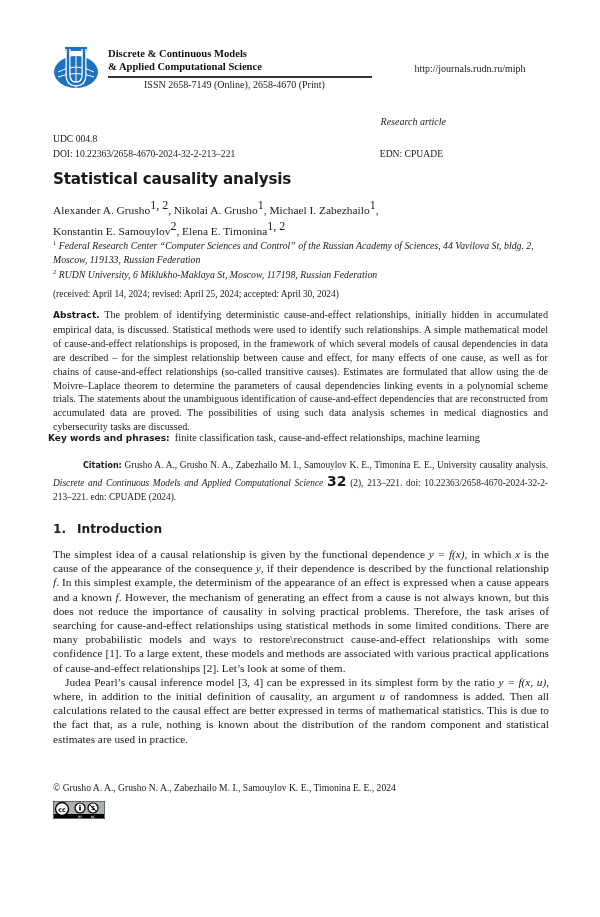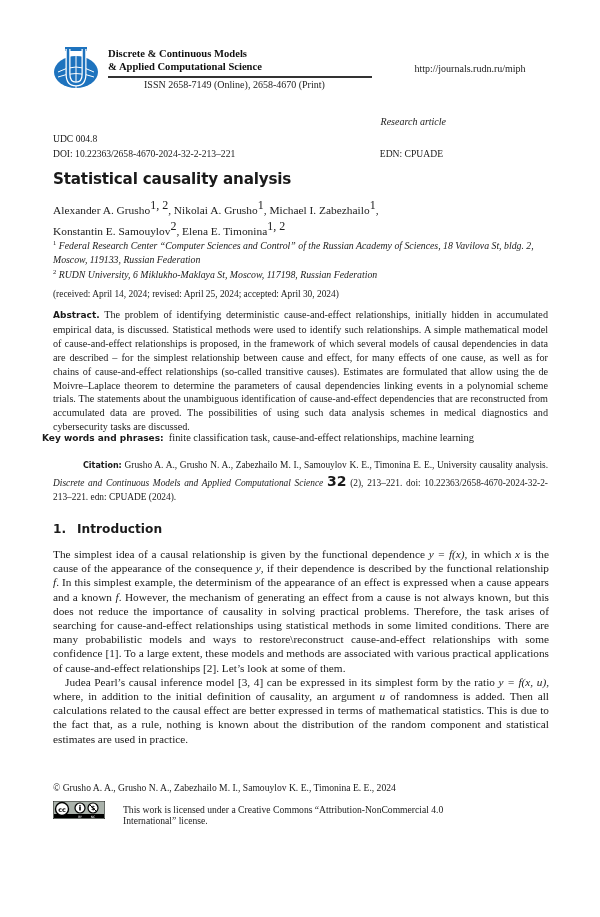--- a/index.html
+++ b/index.html
@@ -30,21 +30,21 @@
   .affil { position: absolute; left: 53px; width: 500px; font-style: italic; font-size: 9.8px; line-height: 14px; }
   .affil sup { font-style: normal; font-size: 6.5px; }
   .affil1 { top: 236px; }
   .affil2 { top: 265px; }
 
   .dates { position: absolute; left: 53px; top: 289px; font-size: 9.4px; }
 
   .abstract { position: absolute; left: 53px; top: 308px; width: 495px; font-size: 10.2px; line-height: 13.9px;
               text-align: justify; }
   .lbl { font-family: "DejaVu Sans", "Liberation Sans", sans-serif; font-weight: bold; font-size: 9px; }
-  .keywords { position: absolute; left: 42px; top: 432px; width: 495px; font-size: 10.4px; }
+  .keywords { position: absolute; left: 48px; top: 432px; width: 495px; font-size: 10.4px; }
   .citation { position: absolute; left: 53px; top: 458px; width: 495px; font-size: 9.4px; line-height: 14.5px; text-align: justify; }
   .lbl-small { font-family: "DejaVu Sans", "Liberation Sans", sans-serif; font-weight: bold; font-size: 8px; padding-left: 30px; }
   .citation i { font-style: italic; }
   .citation b { font-family: "DejaVu Sans", sans-serif; font-size: 14px; }
 
   .section { position: absolute; left: 53px; top: 522px; font-family: "DejaVu Sans", "Liberation Sans", sans-serif;
              font-weight: bold; font-size: 12.2px; }
   .section .num { display: inline-block; width: 24px; }
 
   .body-text { position: absolute; left: 53px; top: 547px; width: 496px; font-size: 11.3px; line-height: 14.2px;
@@ -94,21 +94,21 @@
   <div class="authors">
     <span>Alexander A. Grusho</span><sup>1, 2</sup><span>, </span>
     <span>Nikolai A. Grusho</span><sup>1</sup><span>, </span>
     <span>Michael I. Zabezhailo</span><sup>1</sup><span>,</span><br>
     <span>Konstantin E. Samouylov</span><sup>2</sup><span>, </span>
     <span>Elena E. Timonina</span><sup>1, 2</sup>
   </div>
 
   <div class="affil affil1">
     <sup>1</sup>
-    <span>Federal Research Center “Computer Sciences and Control” of the Russian Academy of Sciences, 18 Vavilova St, bldg. 2, Moscow, 119133, Russian Federation</span>
+    <span>Federal Research Center “Computer Sciences and Control” of the Russian Academy of Sciences, 44 Vavilova St, bldg. 2, Moscow, 119133, Russian Federation</span>
   </div>
   <div class="affil affil2">
     <sup>2</sup>
     <span>RUDN University, 6 Miklukho-Maklaya St, Moscow, 117198, Russian Federation</span>
   </div>
 
   <div class="dates">(received: April 14, 2024; revised: April 25, 2024; accepted: April 30, 2024)</div>
 
   <div class="abstract">
     <span class="lbl">Abstract.</span>
@@ -147,14 +147,13 @@
     <circle cx="27" cy="7" r="5" fill="#fff" stroke="#000" stroke-width="1.2"></circle>
     <circle cx="27" cy="4.8" r="0.9" fill="#000"></circle>
     <rect x="26.2" y="6" width="1.6" height="3.5" fill="#000"></rect>
     <circle cx="40" cy="7" r="5" fill="#fff" stroke="#000" stroke-width="1.2"></circle>
     <text x="40" y="9.3" font-size="6" font-weight="bold" text-anchor="middle" font-family="DejaVu Sans, sans-serif" fill="#000">$</text>
     <line x1="36.5" y1="3.5" x2="43.5" y2="10.5" stroke="#000" stroke-width="1"></line>
     <text x="27" y="16.6" font-size="3" text-anchor="middle" fill="#fff" font-family="DejaVu Sans, sans-serif">BY</text>
     <text x="40" y="16.6" font-size="3" text-anchor="middle" fill="#fff" font-family="DejaVu Sans, sans-serif">NC</text>
   </svg>
 
-  <div class="license">This work is licensed under a Creative Commons “Attribution-NonCommercial 4.0 International” license.</div>
 </div>
 
 </body></html>

